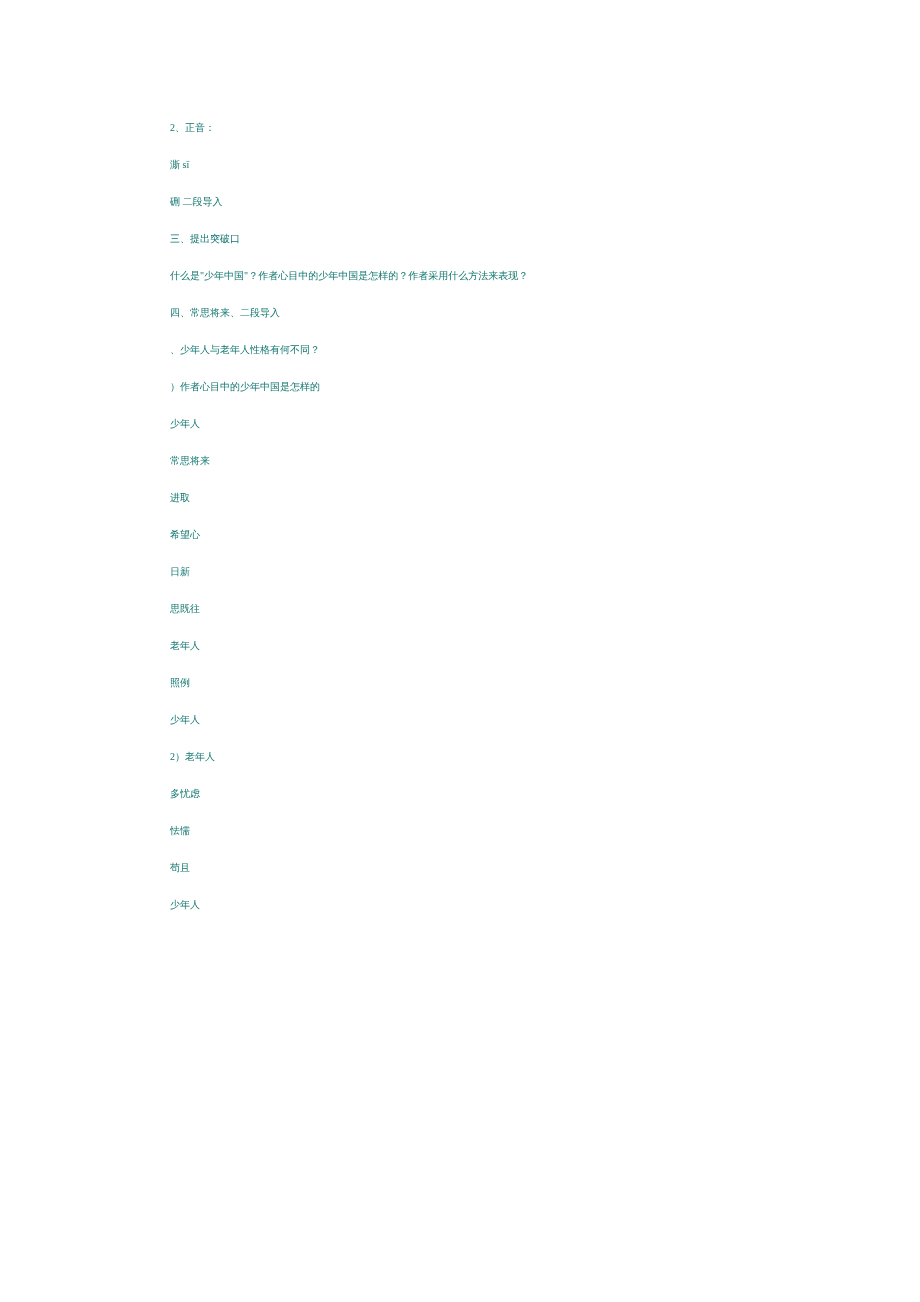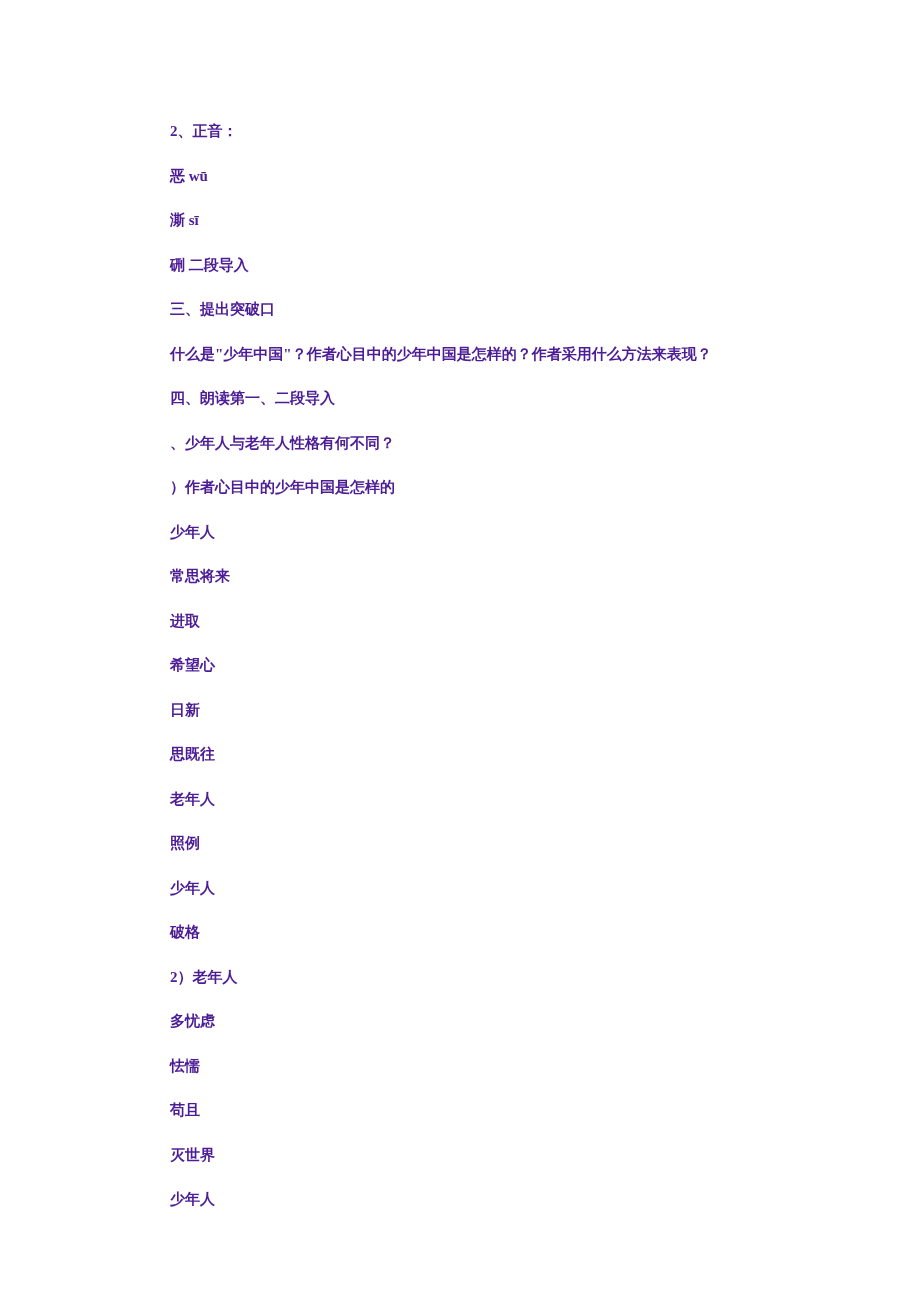--- a/index.html
+++ b/index.html
@@ -7,50 +7,46 @@
     padding: 0;
     background: #ffffff;
     font-family: "SimSun", "宋体", serif;
     width: 920px;
     min-height: 1302px;
   }
   .container {
     padding: 120px 170px 60px 170px;
   }
   .line {
-    font-size: 15px;
-    color: #4c1d95;
+    font-size: 10px;
+    color: #0f766e;
     line-height: 1.5;
     margin-bottom: 22px;
     white-space: normal;
-    font-weight: bold;
   }
 </style>
 </head>
 <body>
 
 <div class="container">
   <div class="line">2、正音：</div>
-  <div class="line">恶 wū</div>
   <div class="line">澌 sī</div>
   <div class="line">硎 二段导入</div>
   <div class="line">三、提出突破口</div>
   <div class="line">什么是"少年中国"？作者心目中的少年中国是怎样的？作者采用什么方法来表现？</div>
-  <div class="line">四、朗读第一、二段导入</div>
+  <div class="line">四、常思将来、二段导入</div>
   <div class="line">、少年人与老年人性格有何不同？</div>
   <div class="line">）作者心目中的少年中国是怎样的</div>
   <div class="line">少年人</div>
   <div class="line">常思将来</div>
   <div class="line">进取</div>
   <div class="line">希望心</div>
   <div class="line">日新</div>
   <div class="line">思既往</div>
   <div class="line">老年人</div>
   <div class="line">照例</div>
   <div class="line">少年人</div>
-  <div class="line">破格</div>
   <div class="line">2）老年人</div>
   <div class="line">多忧虑</div>
   <div class="line">怯懦</div>
   <div class="line">苟且</div>
-  <div class="line">灭世界</div>
   <div class="line">少年人</div>
 </div>
 
 </body></html>

